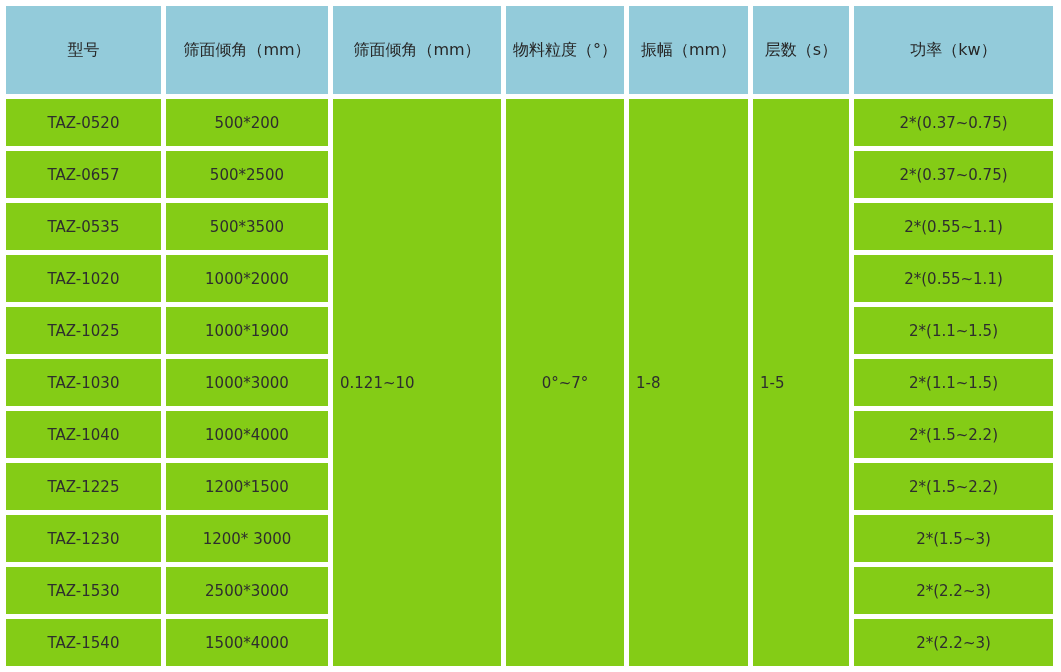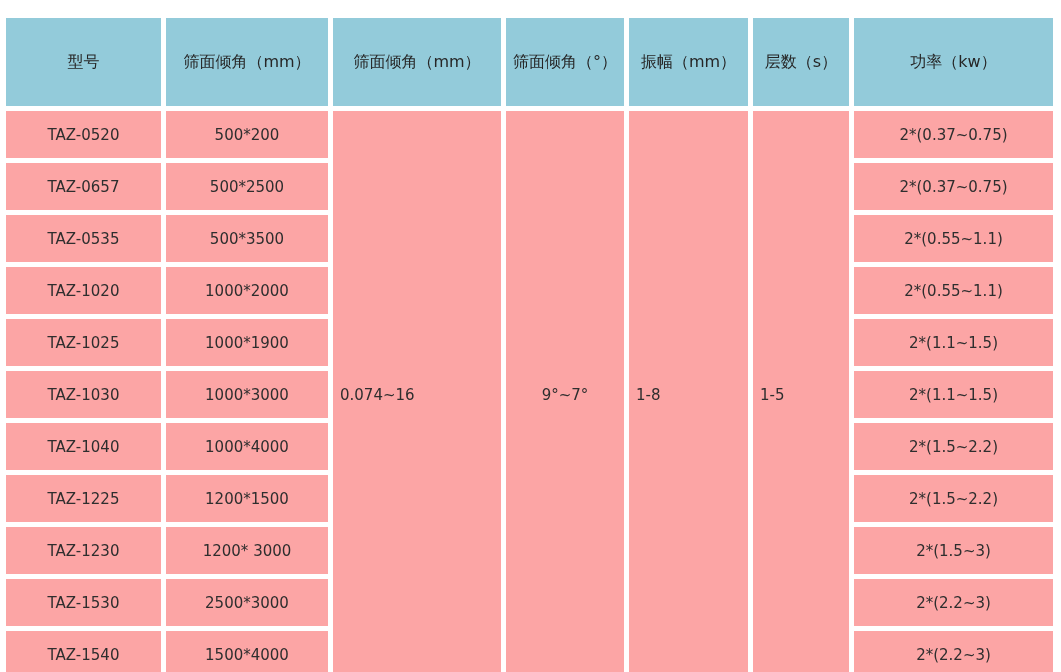--- a/index.html
+++ b/index.html
@@ -6,21 +6,21 @@
     margin: 0;
     padding: 0;
     background: #ffffff;
     font-family: "DejaVu Sans", "Liberation Sans", sans-serif;
   }
   .page {
     width: 1061px;
     height: 672px;
     background: #ffffff;
     padding-left: 1px;
-    padding-top: 13px;
+    padding-top: 1px;
     box-sizing: border-box;
   }
   table.spec-table {
     border-collapse: separate;
     border-spacing: 5px;
     table-layout: fixed;
     width: 1057px;
     color: #2e2e2e;
   }
   table.spec-table th {
@@ -29,21 +29,21 @@
     font-weight: 400;
     font-size: 16px;
     text-align: center;
     vertical-align: middle;
     color: #262626;
     padding: 0;
     overflow: hidden;
     white-space: nowrap;
   }
   table.spec-table td {
-    background: #fca5a5;
+    background: #84cc16;
     height: 47px;
     font-size: 15px;
     text-align: center;
     vertical-align: middle;
     padding: 0;
     overflow: hidden;
     white-space: nowrap;
   }
   table.spec-table td.left {
     text-align: left;
@@ -70,32 +70,32 @@
       <col class="c-incline">
         <col class="c-amp">
         <col class="c-layers">
         <col class="c-power">
     </colgroup>
     <thead>
       <tr>
         <th>型号</th>
         <th>筛面倾角（mm）</th>
         <th>筛面倾角（mm）</th>
-        <th>筛面倾角（°）</th>
+        <th>物料粒度（°）</th>
         <th>振幅（mm）</th>
         <th>层数（s）</th>
         <th>功率（kw）</th>
       </tr>
     </thead>
     <tbody>
       <tr>
         <td>TAZ-0520</td>
         <td>500*200</td>
-        <td class="left" rowspan="11">0.074~16</td>
-        <td rowspan="11">9°~7°</td>
+        <td class="left" rowspan="11">0.121~10</td>
+        <td rowspan="11">0°~7°</td>
         <td class="left" rowspan="11">1-8</td>
         <td class="left" rowspan="11">1-5</td>
         <td>2*(0.37~0.75)</td>
       </tr>
       <tr>
         <td>TAZ-0657</td>
         <td>500*2500</td>
         <td>2*(0.37~0.75)</td>
       </tr>
       <tr>

